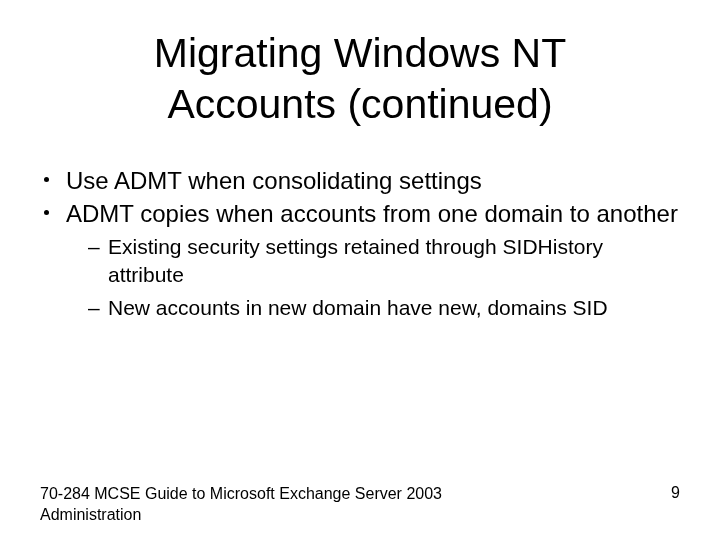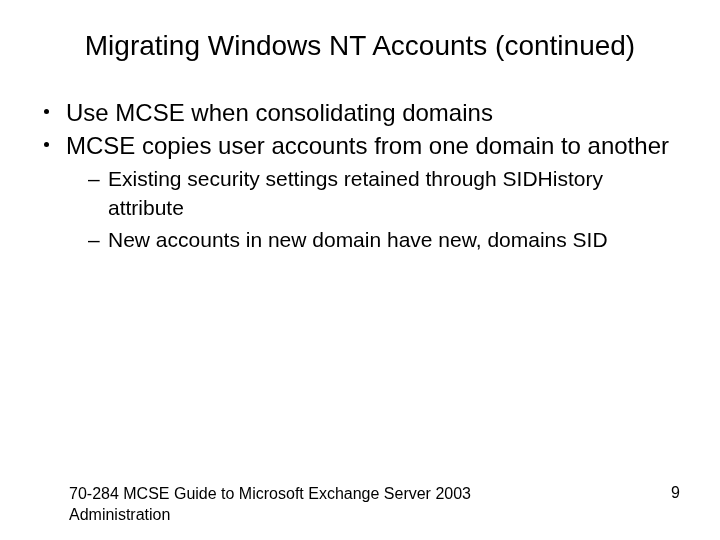--- a/index.html
+++ b/index.html
@@ -16,21 +16,21 @@
       position: relative;
       overflow: hidden;
     }
     .slide {
       width: 100%;
       height: 100%;
       padding: 28px 40px 20px 40px;
       position: relative;
     }
     .title {
-      font-size: 28px;
+      font-size: 41px;
       font-weight: 400;
       text-align: center;
       line-height: 1.25;
       margin-bottom: 34px;
       padding: 0 40px;
     }
     .content {
       padding-left: 0;
     }
     .bullet-list {
@@ -83,46 +83,45 @@
     }
     .footer {
       position: absolute;
       bottom: 14px;
       left: 40px;
       right: 40px;
       display: flex;
       justify-content: space-between;
       align-items: flex-start;
       font-size: 16px;
-      margin-left: 29px;
     }
     .footer-left {
       max-width: 440px;
       line-height: 1.3;
     }
     .footer-right {
       text-align: right;
     }
   </style>
 </head>
 <body>
 
 <div class="slide">
 
   <h1 class="title">Migrating Windows NT Accounts (continued)</h1>
 
   <div class="content">
     <ul class="bullet-list">
       <li class="bullet-item">
         <span class="bullet-marker"><span class="bullet-dot"></span></span>
-        <span class="bullet-text">Use MCSE when consolidating domains</span>
+        <span class="bullet-text">Use ADMT when consolidating settings</span>
       </li>
       <li class="bullet-item">
         <span class="bullet-marker"><span class="bullet-dot"></span></span>
-        <span class="bullet-text">MCSE copies user accounts from one domain to another</span>
+        <span class="bullet-text">ADMT copies when accounts from one domain to another</span>
       </li>
     </ul>
 
     <ul class="sub-list">
       <li class="sub-item">
         <span class="sub-marker">–</span>
         <span class="sub-text">Existing security settings retained through SIDHistory attribute</span>
       </li>
       <li class="sub-item">
         <span class="sub-marker">–</span>

